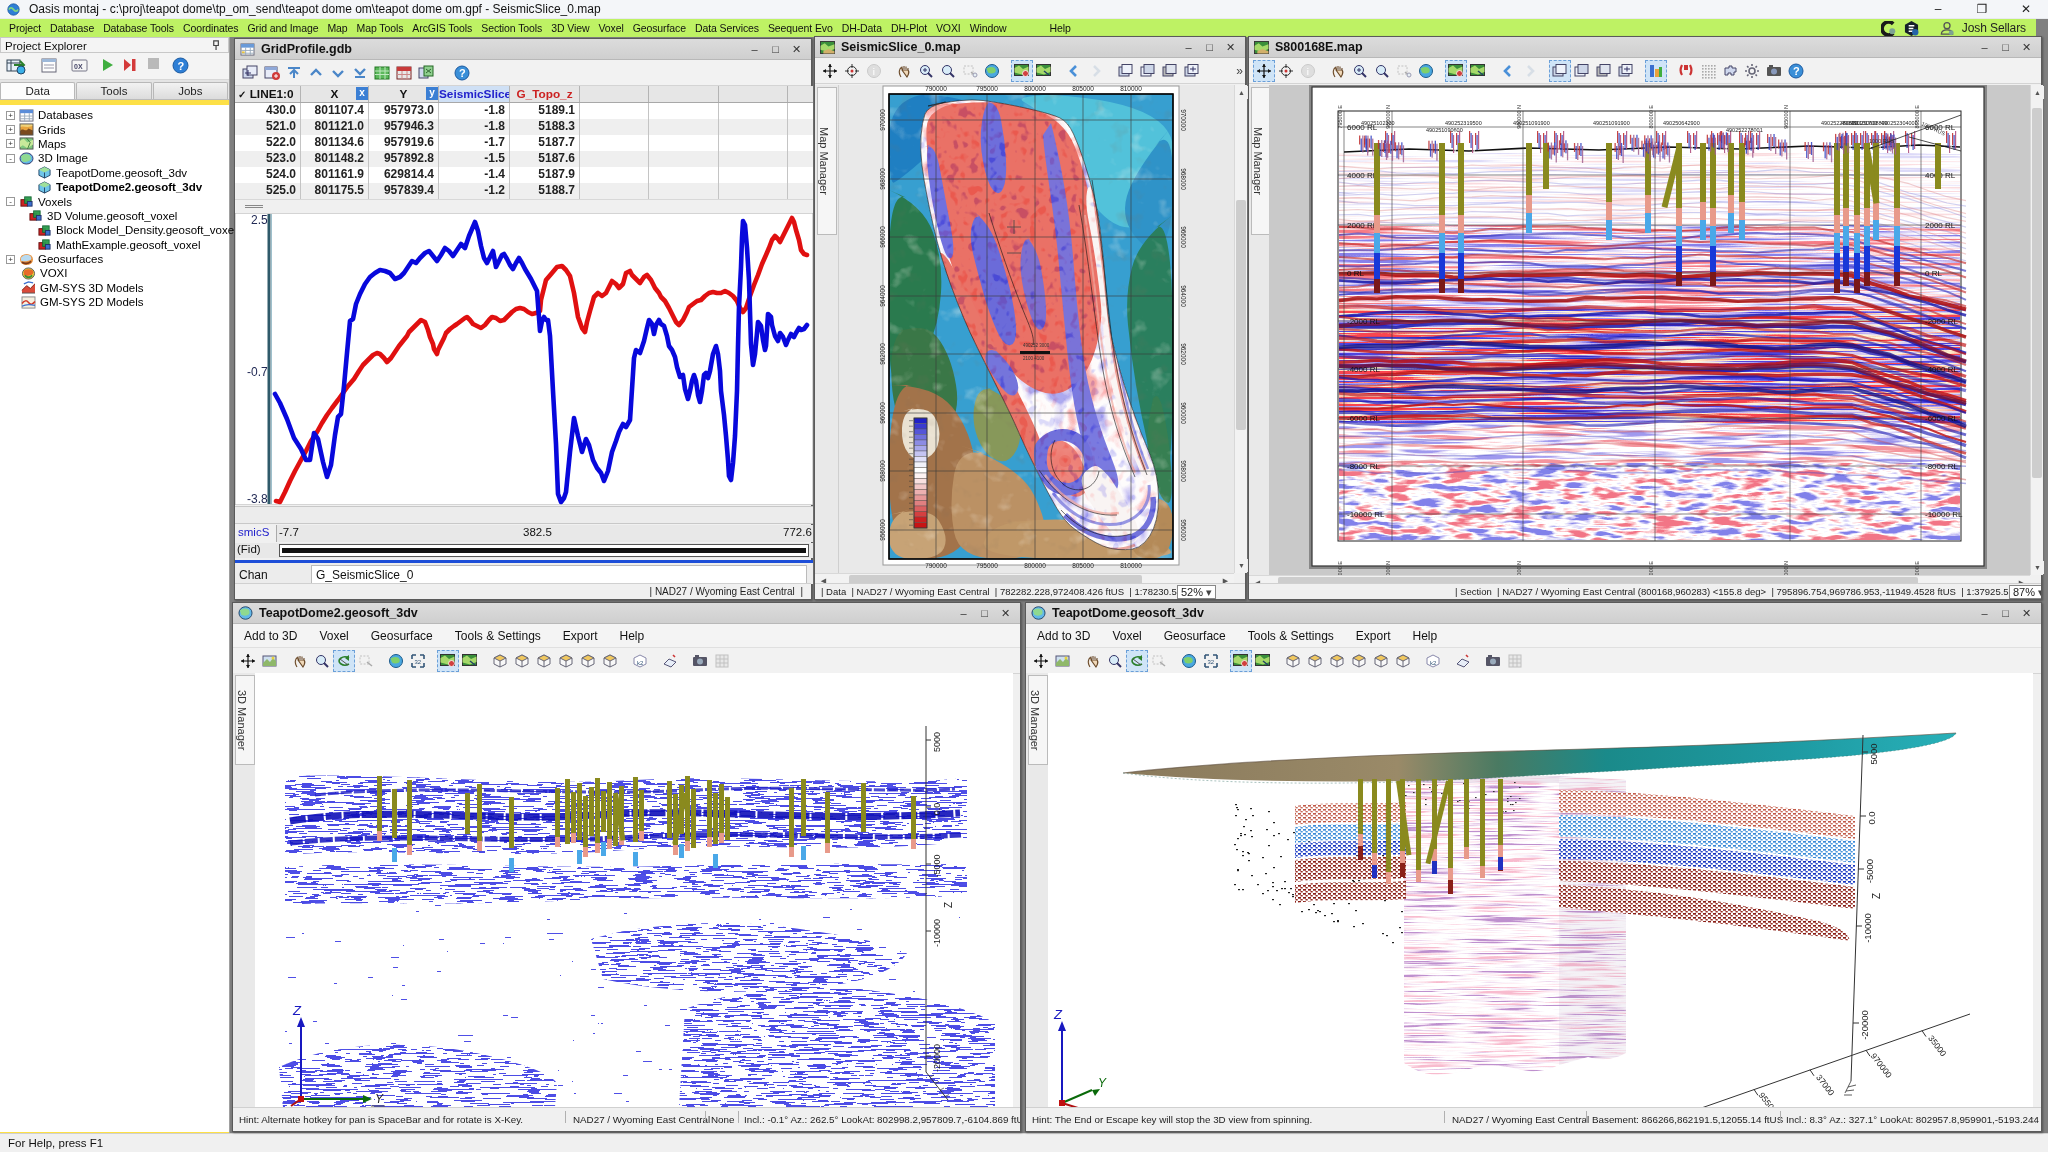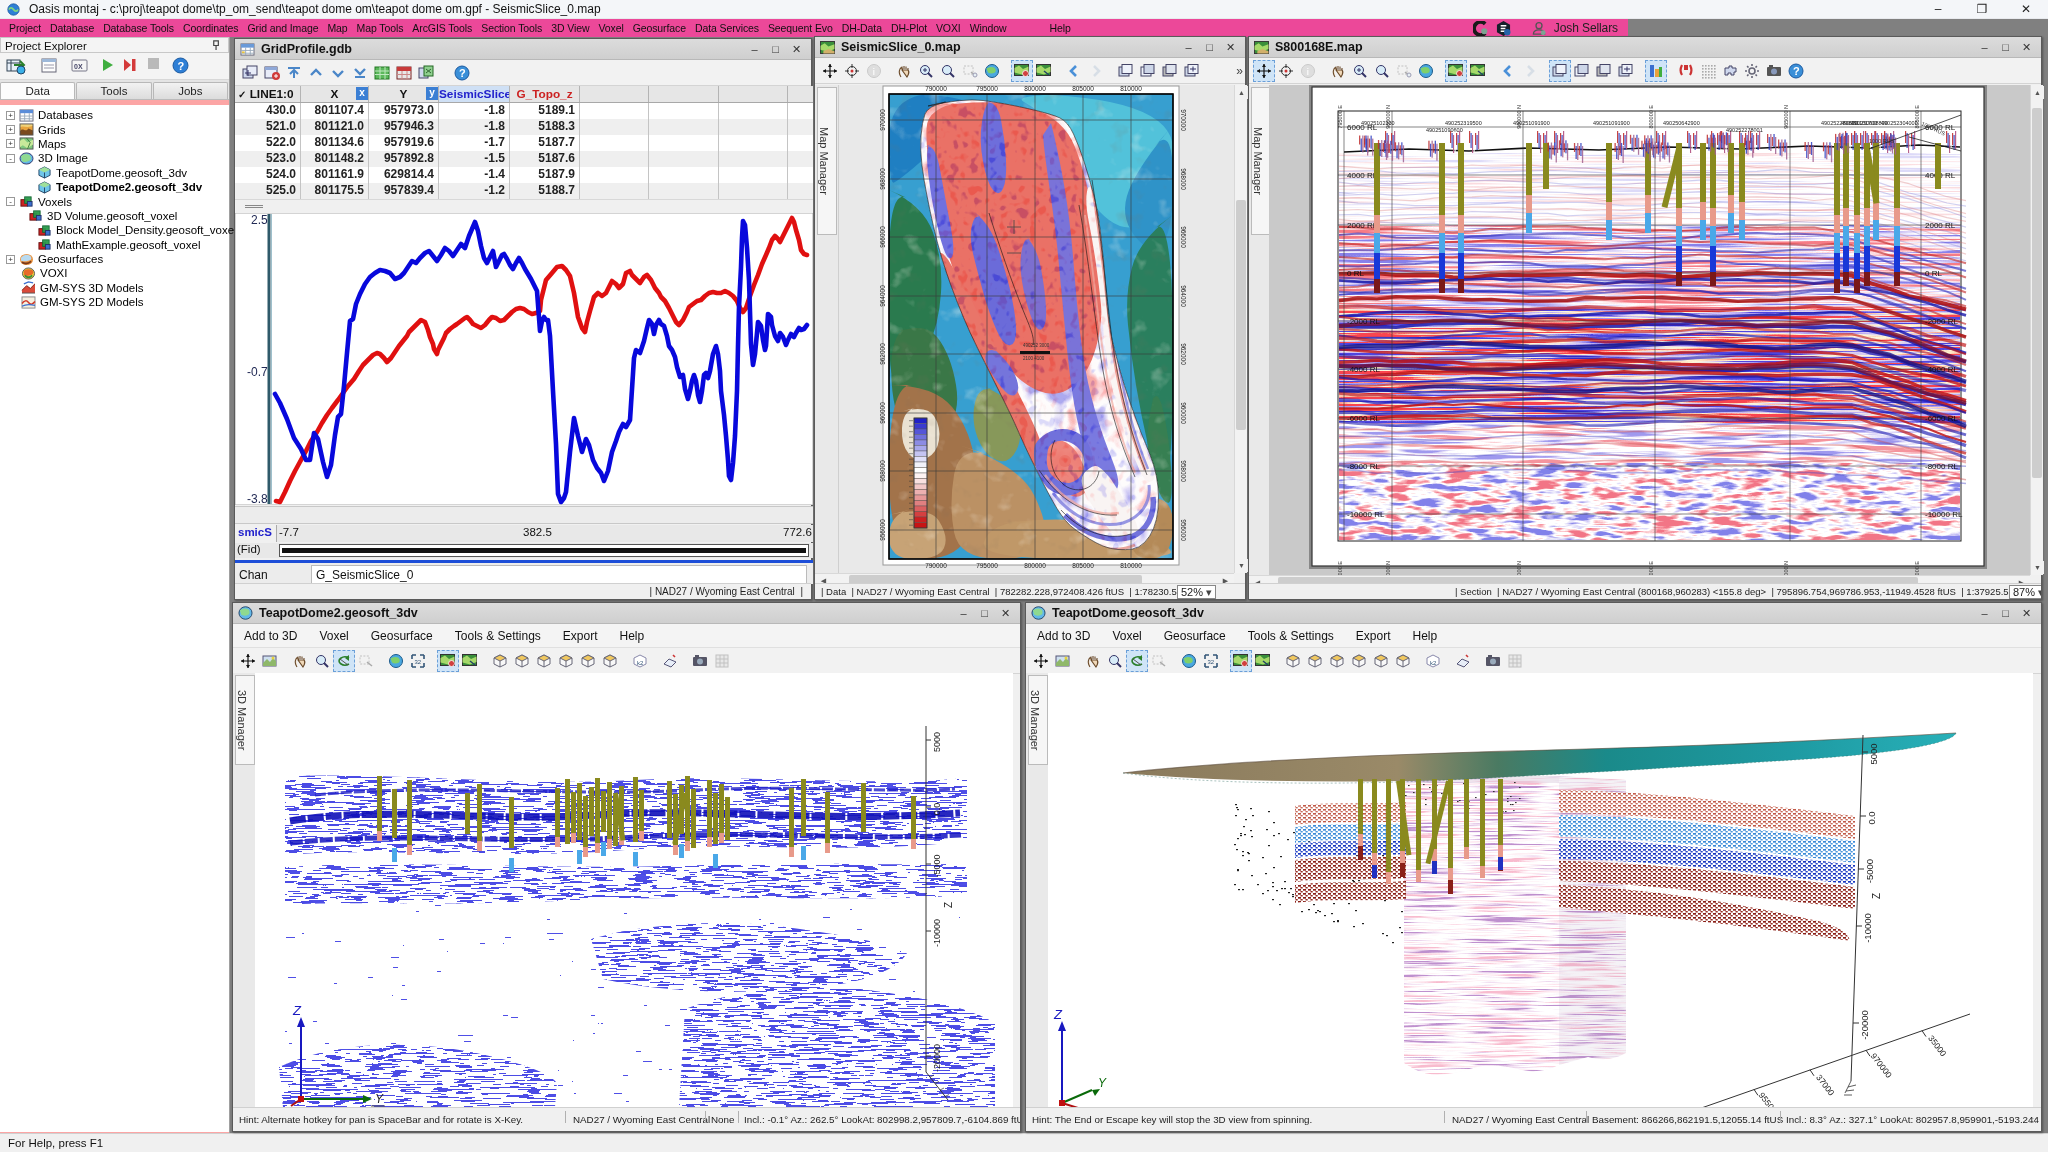--- a/index.html
+++ b/index.html
@@ -1,29 +1,29 @@
 <!DOCTYPE html>
 <html><head><meta charset="utf-8"><title>Oasis montaj</title><style>
 *{margin:0;padding:0;box-sizing:border-box}
 html,body{width:2048px;height:1152px;overflow:hidden}
 body{font-family:"Liberation Sans",sans-serif;background:#808080;position:relative}
 .titlebar{position:absolute;left:0;top:0;width:2048px;height:19px;background:#f4f6f9;display:flex;align-items:center;border-bottom:1px solid #e8eaee}
 .appicon{margin-left:7px}
 .apptitle{font-size:12px;color:#111;margin-left:9px}
 .wbtns{margin-left:auto;display:flex;height:19px}
 .wb{width:44px;text-align:center;font-size:12px;color:#222;line-height:19px}
-.menubar{position:absolute;left:0;top:19px;width:1628px;height:18px;background:#ec4899;display:flex;align-items:center;font-size:10.5px;color:#111;letter-spacing:-0.1px}
+.menubar{position:absolute;left:0;top:19px;width:2036px;height:18px;background:#bef264;display:flex;align-items:center;font-size:10.5px;color:#111;letter-spacing:-0.1px}
 .mi{padding:0 4.5px}
 .mi:first-child{padding-left:9px}
 .menuright{margin-left:auto;display:flex;align-items:flex-start;margin-right:10px}
 .username{font-size:12px;color:#222;margin-left:7px}
 .mdibg{position:absolute;left:230px;top:37px;width:1818px;height:1096px;background:#7f7f7f}
 .helpbar{position:absolute;left:0;top:1133px;width:2048px;height:19px;background:#f0f0f0;font-size:11.5px;color:#111;padding:3px 0 0 8px;border-top:1px solid #d0d0d0}
 
-.leftpanel{position:absolute;left:0;top:37px;width:230px;height:1096px;background:#fca5a5;border-right:1px solid #a0a0a0}
+.leftpanel{position:absolute;left:0;top:37px;width:230px;height:1096px;background:#fde047;border-right:1px solid #a0a0a0}
 .lphead{display:flex;align-items:center;font-size:11.5px;color:#111;height:16px;padding:1px 6px 0 4px;border:1px solid #c8c8c8;background:#f4f4f4}
 .lptools{position:relative;height:27px;background:#f4f4f4;border-bottom:1px solid #d8d8d8}
 .lptools svg{position:absolute;top:4px;left:6px}
 .lptabs{display:flex;height:20px;background:#e4e4e4;border-bottom:1px solid #bbb;padding-top:2px}
 .tab{flex:1;text-align:center;font-size:11.5px;color:#222;background:linear-gradient(#f2f2f2,#dcdcdc);border:1px solid #b8b8b8;border-bottom:none;margin-right:1px;padding-top:2px;border-radius:2px 2px 0 0}
 .tab.active{background:#fcfcfc;font-weight:400}
 .lptree{position:absolute;left:0;top:68px;width:229px;height:1027px;background:#fff;padding-top:3px}
 .trow{display:flex;align-items:center;height:14.4px;font-size:11.5px;color:#000;white-space:nowrap}
 .trow.bold{font-weight:bold}
 .pm{width:9px;height:9px;border:1px solid #999;background:#fff;font-size:8px;line-height:7px;text-align:center;color:#333;margin-right:4px;flex:none}
@@ -66,21 +66,21 @@
 .chk{font-size:10px}
 .sorticon{position:absolute;right:0;top:1px;background:#3b7fd4;color:#fff;font-size:10px;width:12px;height:13px;line-height:12px}
 .gdbrow{display:flex;height:16px;background:#fff}
 .gdbrow.alt{background:#efefef}
 .td{font-size:12px;font-weight:bold;color:#222;text-align:right;padding-right:4px;border-right:1px solid #c4c4c4;padding-top:0px}
 .gdbsplit{height:14px;background:#f0f0f0;border-top:1px solid #d8d8d8}
 .gdbsplit span{display:block;width:18px;height:3px;border-top:1px solid #888;border-bottom:1px solid #888;margin:5px 0 0 10px}
 .gdbchart{position:absolute;left:0}
 .gdbscroll{position:absolute;left:0;top:467px;width:578px;height:18px;background:#ececec;border-top:1px solid #c8c8c8;border-bottom:1px solid #c8c8c8}
 .gdbrow2{position:absolute;left:0;top:486px;width:578px;height:17px;background:#e8e8e8;font-size:11.5px}
-.smics{position:absolute;left:0;top:0;width:42px;height:17px;color:#2222cc;background:#f0f0f0;border-right:1px solid #aaa;padding:1px 0 0 3px;font-weight:bold}
+.smics{position:absolute;left:0;top:0;width:42px;height:17px;color:#2222cc;background:#f0f0f0;border-right:1px solid #aaa;padding:1px 0 0 3px;font-weight:normal}
 .cell1{position:absolute;left:44px;top:1px}
 .cell2{position:absolute;left:288px;top:1px}
 .cell3{position:absolute;left:548px;top:1px}
 .gdbrow2 .cell1,.gdbrow2 .cell2,.gdbrow2 .cell3{color:#111}
 .gdbrow3{position:absolute;left:0;top:504px;width:578px;height:15px;background:#e8e8e8}
 .fid{position:absolute;left:2px;top:0;font-size:11.5px;color:#111}
 .fidbar{position:absolute;left:44px;top:1px;width:530px;height:13px;background:#fff;border:1px solid #555}
 .fidbar span{display:block;margin:3px 2px;height:5px;background:#111}
 .gdbrow4{position:absolute;left:0;top:521px;width:578px;height:24px;background:#ececec;border-top:3px solid #1d4ed8}
 .chan{position:absolute;left:4px;top:5px;font-size:12px;color:#111}

